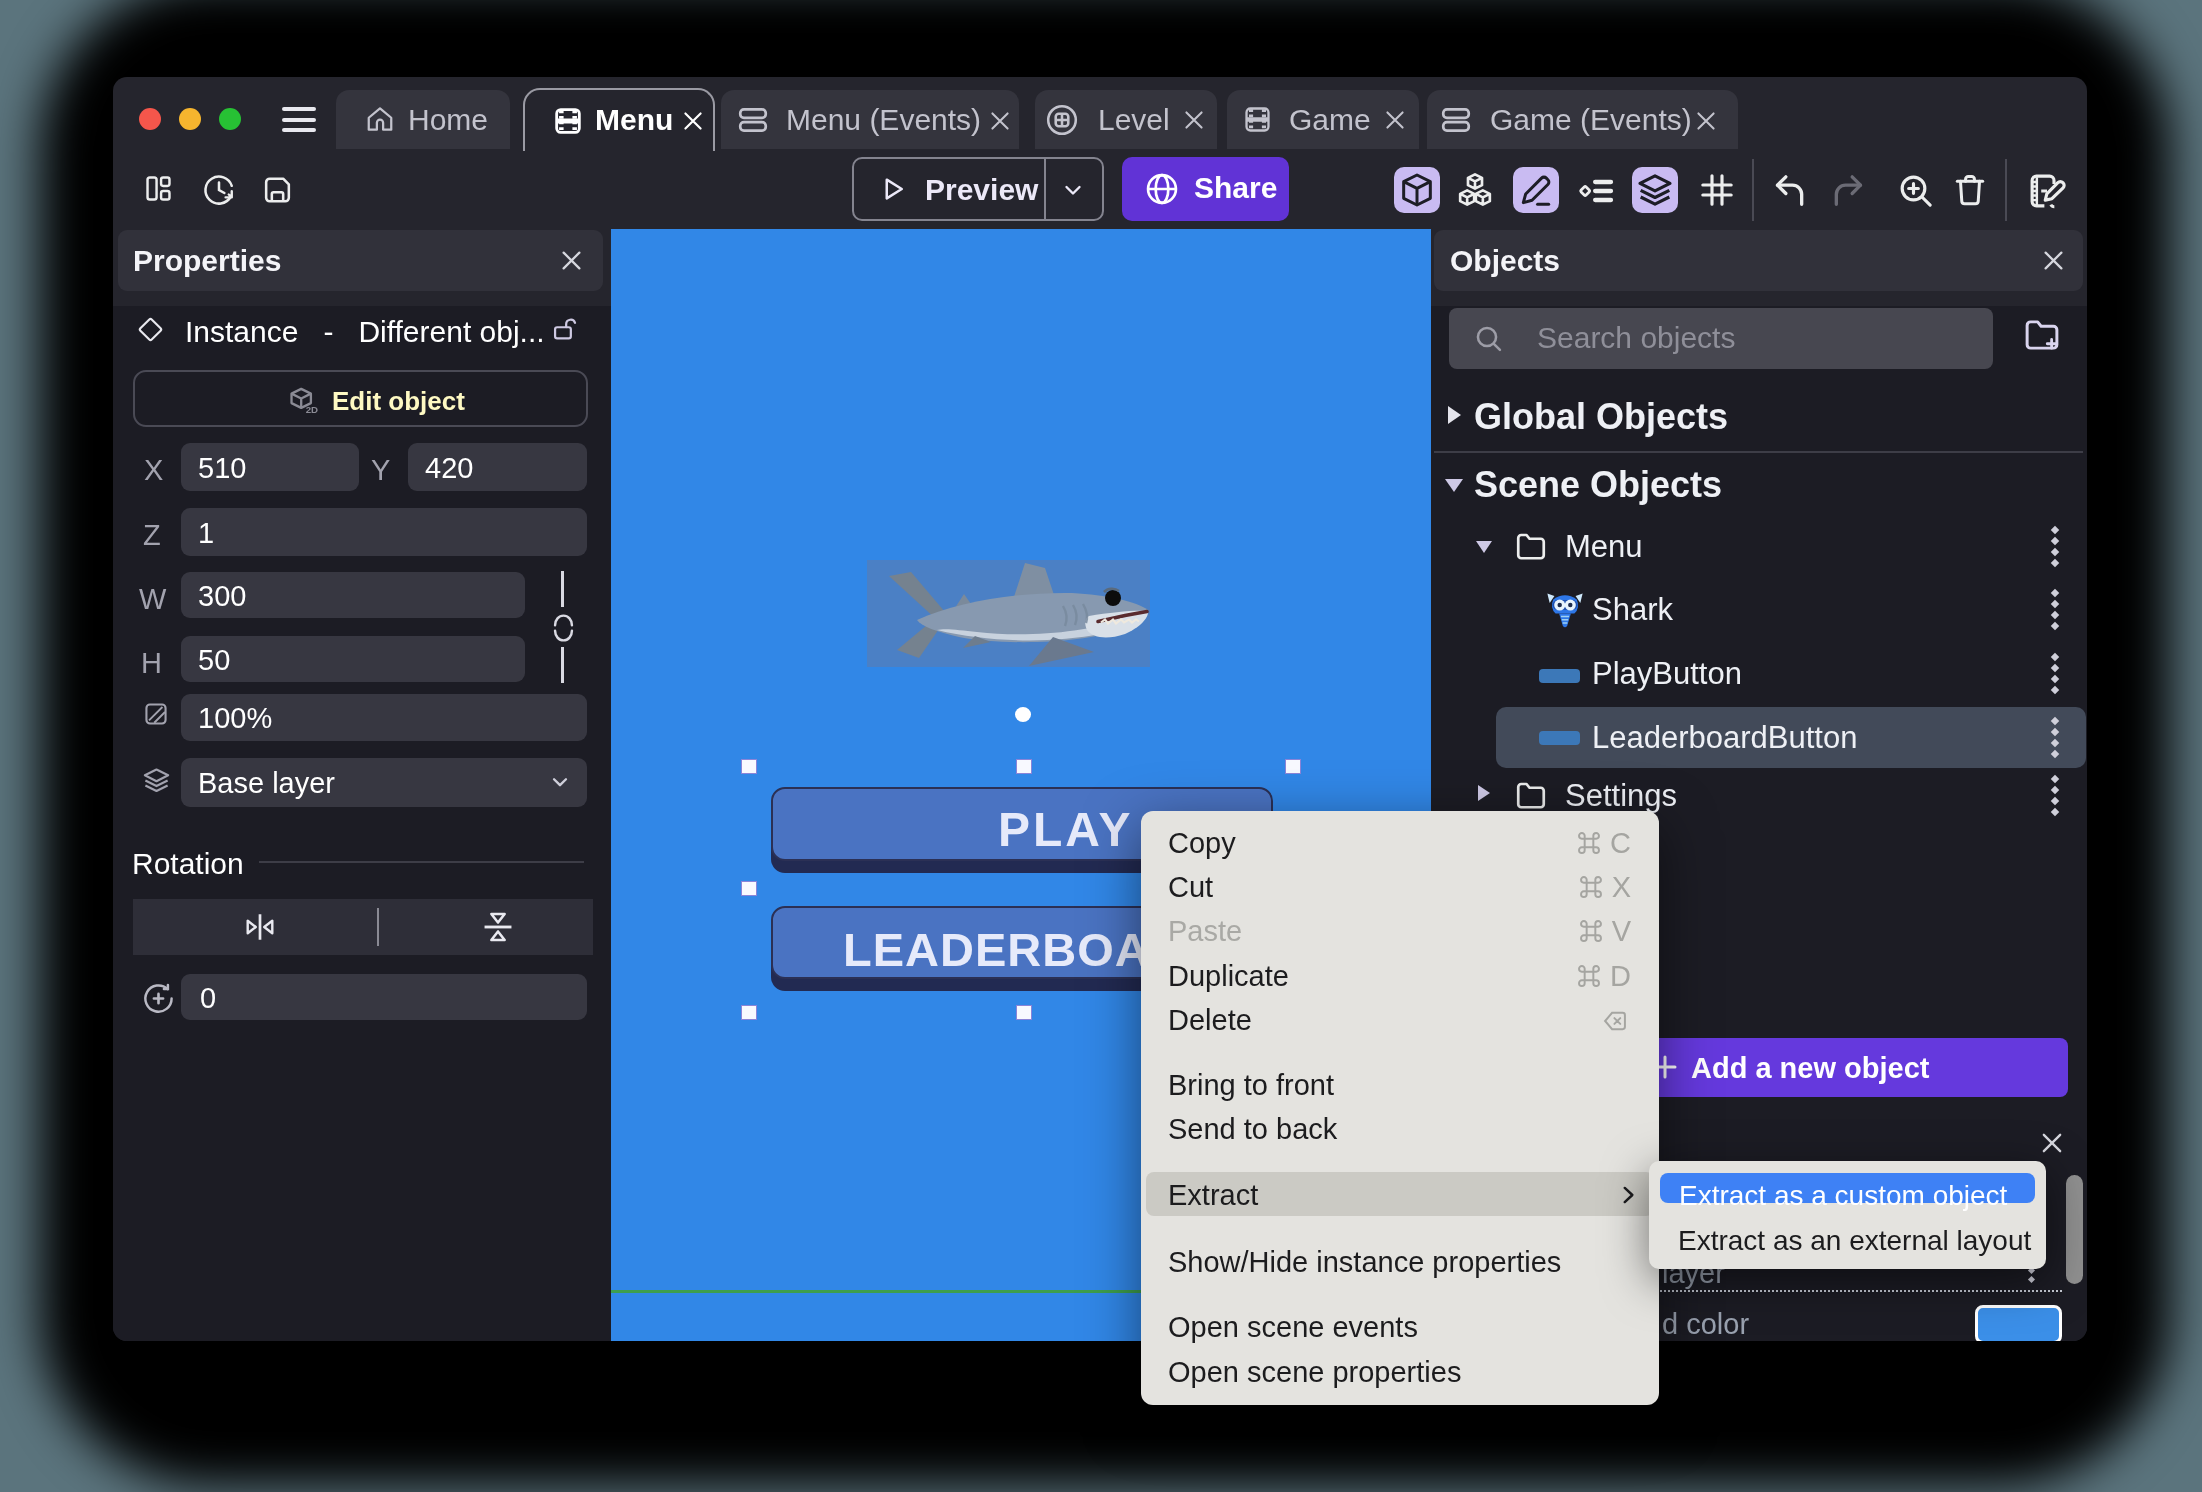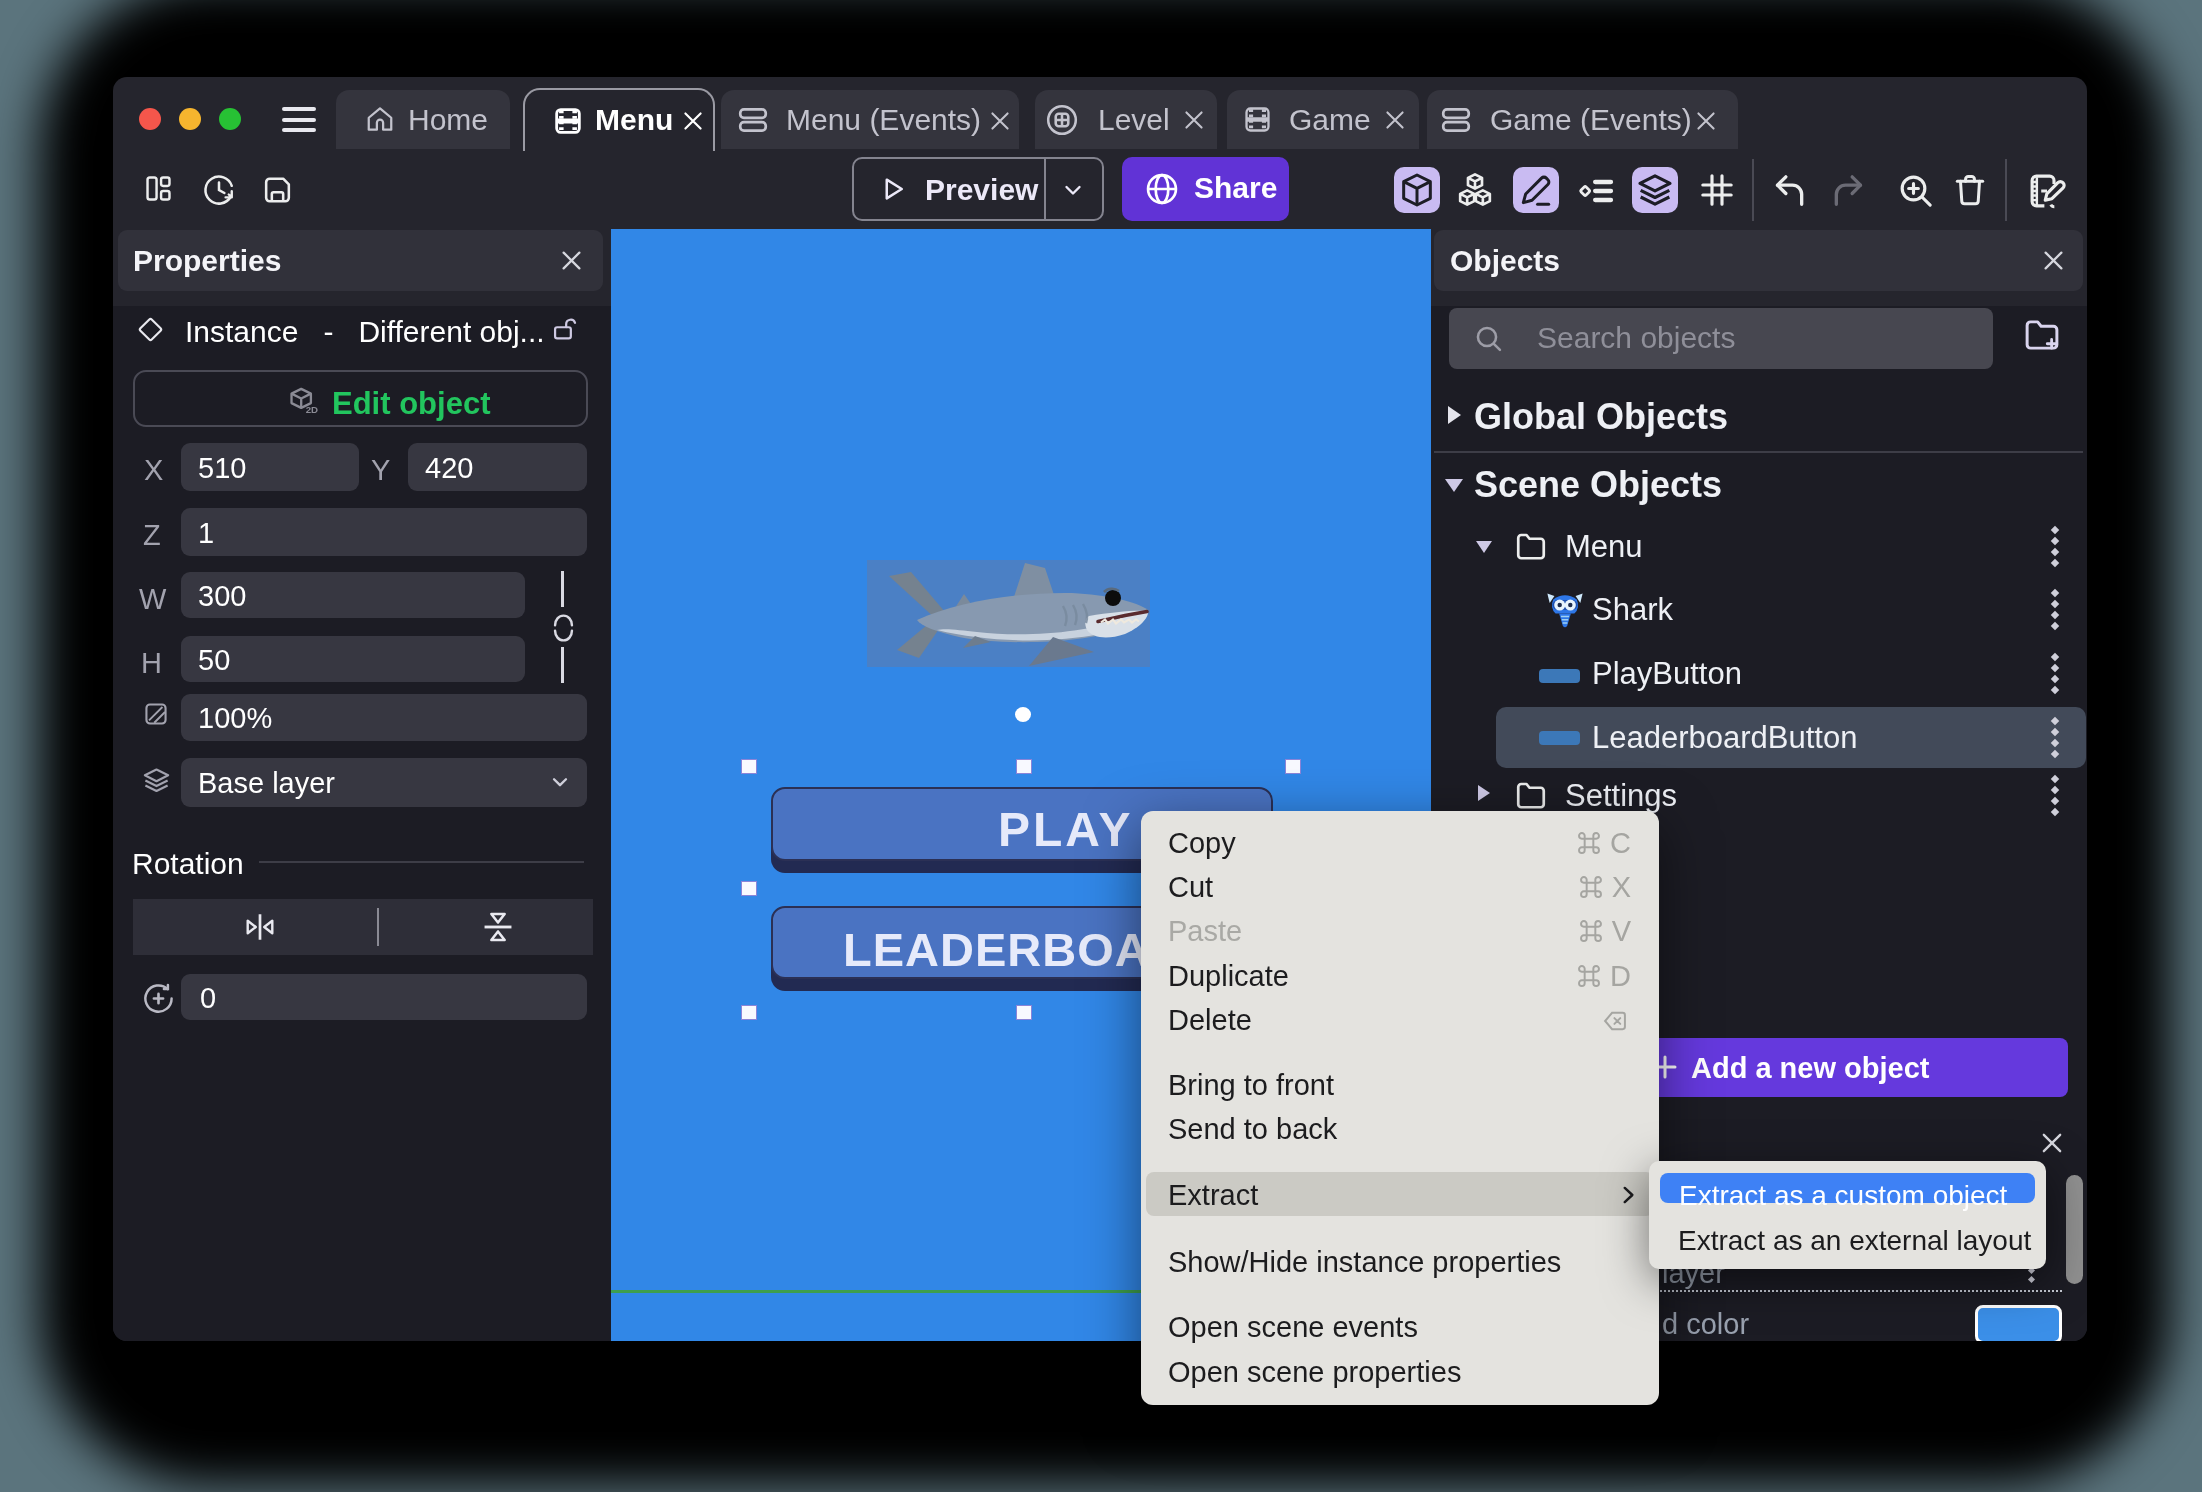--- a/index.html
+++ b/index.html
@@ -219,21 +219,21 @@
         <rect x="3.5" y="10.5" width="13.5" height="9.5" rx="1.8"></rect>
         <path d="M13 10.3 V8 a3.9 3.9 0 0 1 7.6 -1.3"></path>
       </svg>
 
     <div style="position:absolute; left:20px; top:293px; width:455px; height:57px; border:2px solid #4a4a55; border-radius:13px;">
       <svg class="ico" style="left:152px; top:13px;" width="31" height="31" viewBox="0 0 24 24" fill="none" stroke="#8b8b95" stroke-width="1.8" stroke-linejoin="round">
           <path d="M11 3 L18.5 6.7 V14 L11 17.7 L3.5 14 V6.7 Z"></path>
           <path d="M3.5 6.7 L11 10.4 L18.5 6.7 M11 10.4 V17.7"></path>
           <text x="14.5" y="22" font-size="7.5" fill="#8b8b95" stroke="none" font-weight="bold">2D</text>
         </svg>
-      <span style="position:absolute; left:197px; top:14px; font-size:31px; font-weight:bold; color:#22c55e;">Edit object</span>
+      <span style="position:absolute; left:197px; top:14px; font-size:26px; font-weight:bold; color:#fef9c3;">Edit object</span>
     </div>
 
     <span class="lbl" style="left:31px; top:377px;">X</span>
     <div class="input" style="left:68px; top:366px; width:178px; height:48px;">
         <span style="position:absolute; left:17px; top:9px;">510</span>
       </div>
     <span class="lbl" style="left:258px; top:377px;">Y</span>
     <div class="input" style="left:295px; top:366px; width:179px; height:48px;">
         <span style="position:absolute; left:17px; top:9px;">420</span>
       </div>

